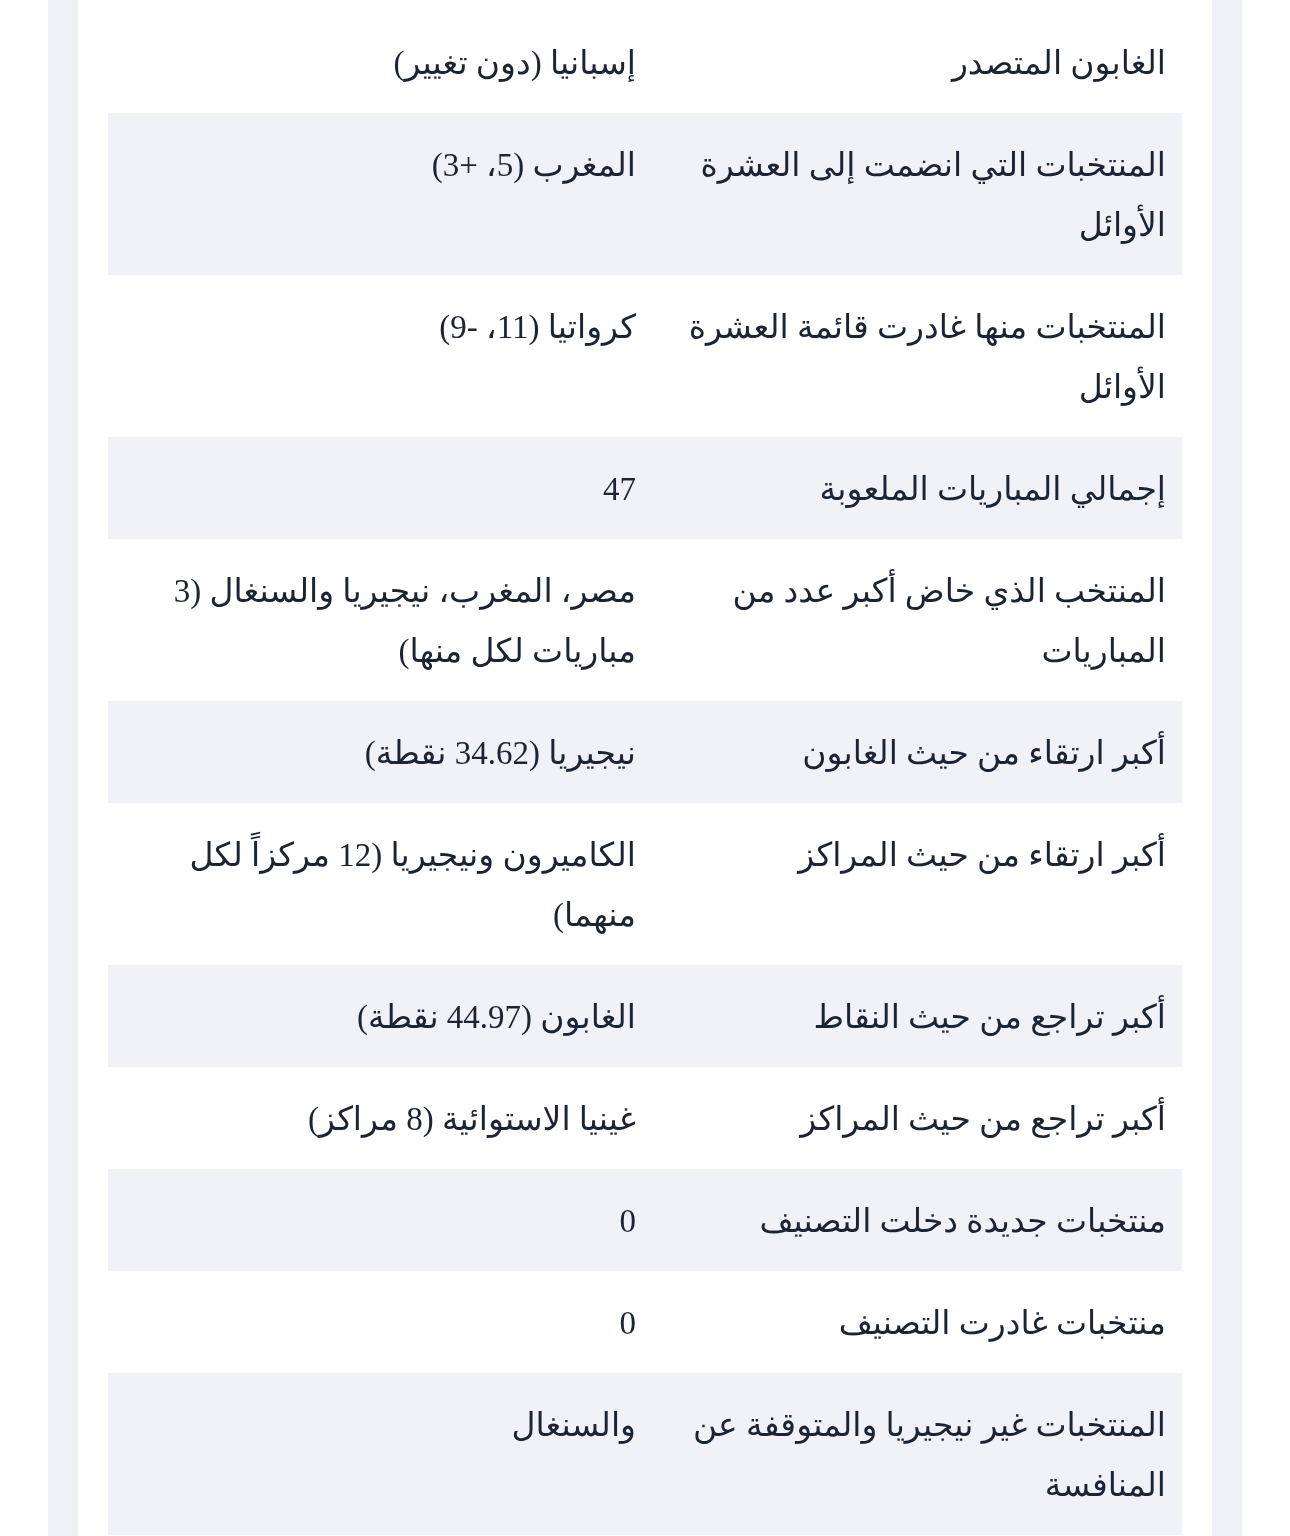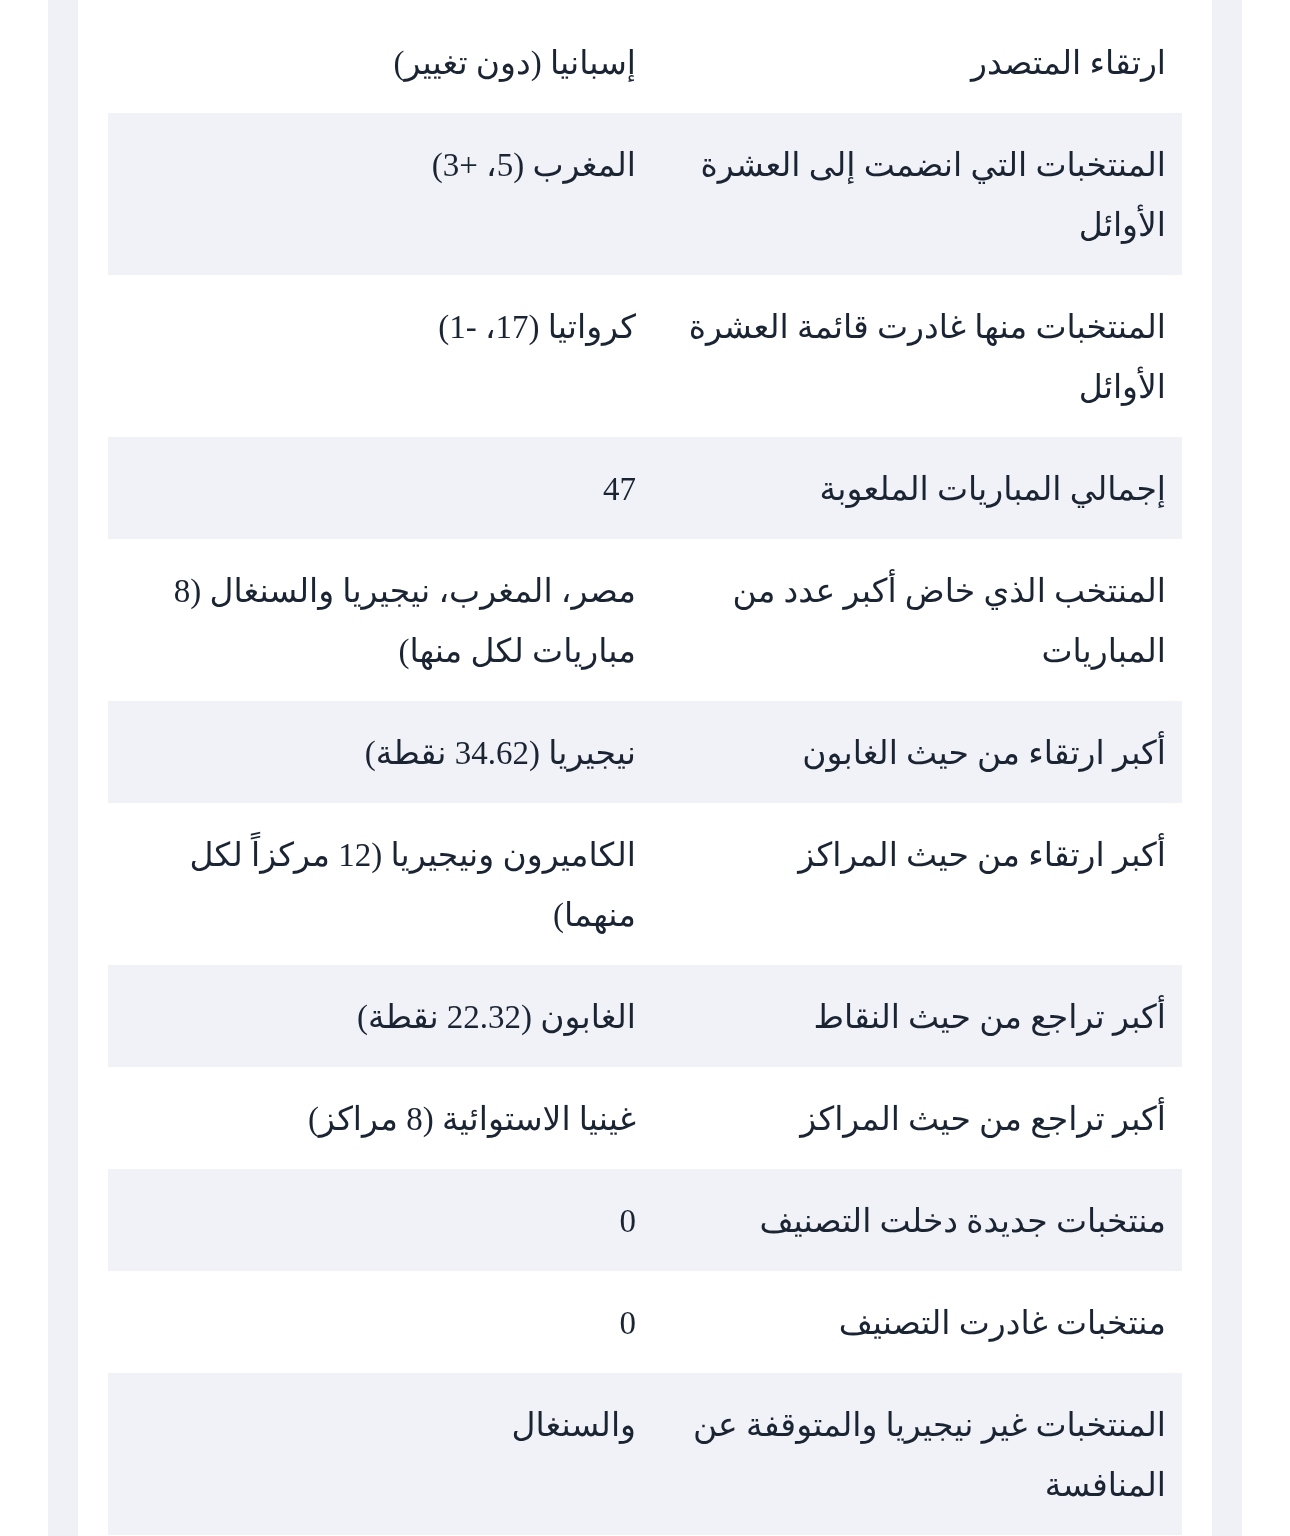--- a/index.html
+++ b/index.html
@@ -61,50 +61,50 @@
 </head>
 <body>
 
 <div class="side-bar left"></div>
 <div class="content"></div>
 <div class="side-bar right"></div>
 
 <table class="stats">
   <tbody>
     <tr>
-      <td class="label">ارتقاء المتصدر</td>
+      <td class="label">الغابون المتصدر</td>
       <td class="value">إسبانيا  (دون تغيير)</td>
     </tr>
     <tr class="shaded">
       <td class="label">المنتخبات التي انضمت إلى العشرة الأوائل</td>
       <td class="value">المغرب (5، +3)</td>
     </tr>
     <tr>
       <td class="label">المنتخبات منها غادرت قائمة العشرة الأوائل</td>
-      <td class="value">كرواتيا  (17، -1)</td>
+      <td class="value">كرواتيا  (11، -9)</td>
     </tr>
     <tr class="shaded">
       <td class="label">إجمالي المباريات الملعوبة</td>
       <td class="value">47</td>
     </tr>
     <tr>
       <td class="label">المنتخب الذي خاض أكبر عدد من المباريات</td>
-      <td class="value">مصر، المغرب، نيجيريا والسنغال (8 مباريات لكل منها)</td>
+      <td class="value">مصر، المغرب، نيجيريا والسنغال (3 مباريات لكل منها)</td>
     </tr>
     <tr class="shaded">
       <td class="label">أكبر ارتقاء من حيث الغابون</td>
       <td class="value">نيجيريا  (34.62 نقطة)</td>
     </tr>
     <tr>
       <td class="label">أكبر ارتقاء من حيث المراكز</td>
       <td class="value">الكاميرون ونيجيريا  (12 مركزاً لكل منهما)</td>
     </tr>
     <tr class="shaded">
       <td class="label">أكبر تراجع من حيث النقاط</td>
-      <td class="value">الغابون (22.32 نقطة)</td>
+      <td class="value">الغابون (44.97 نقطة)</td>
     </tr>
     <tr>
       <td class="label">أكبر تراجع من حيث المراكز</td>
       <td class="value">غينيا الاستوائية (8 مراكز)</td>
     </tr>
     <tr class="shaded">
       <td class="label">منتخبات جديدة دخلت التصنيف</td>
       <td class="value">0</td>
     </tr>
     <tr>

